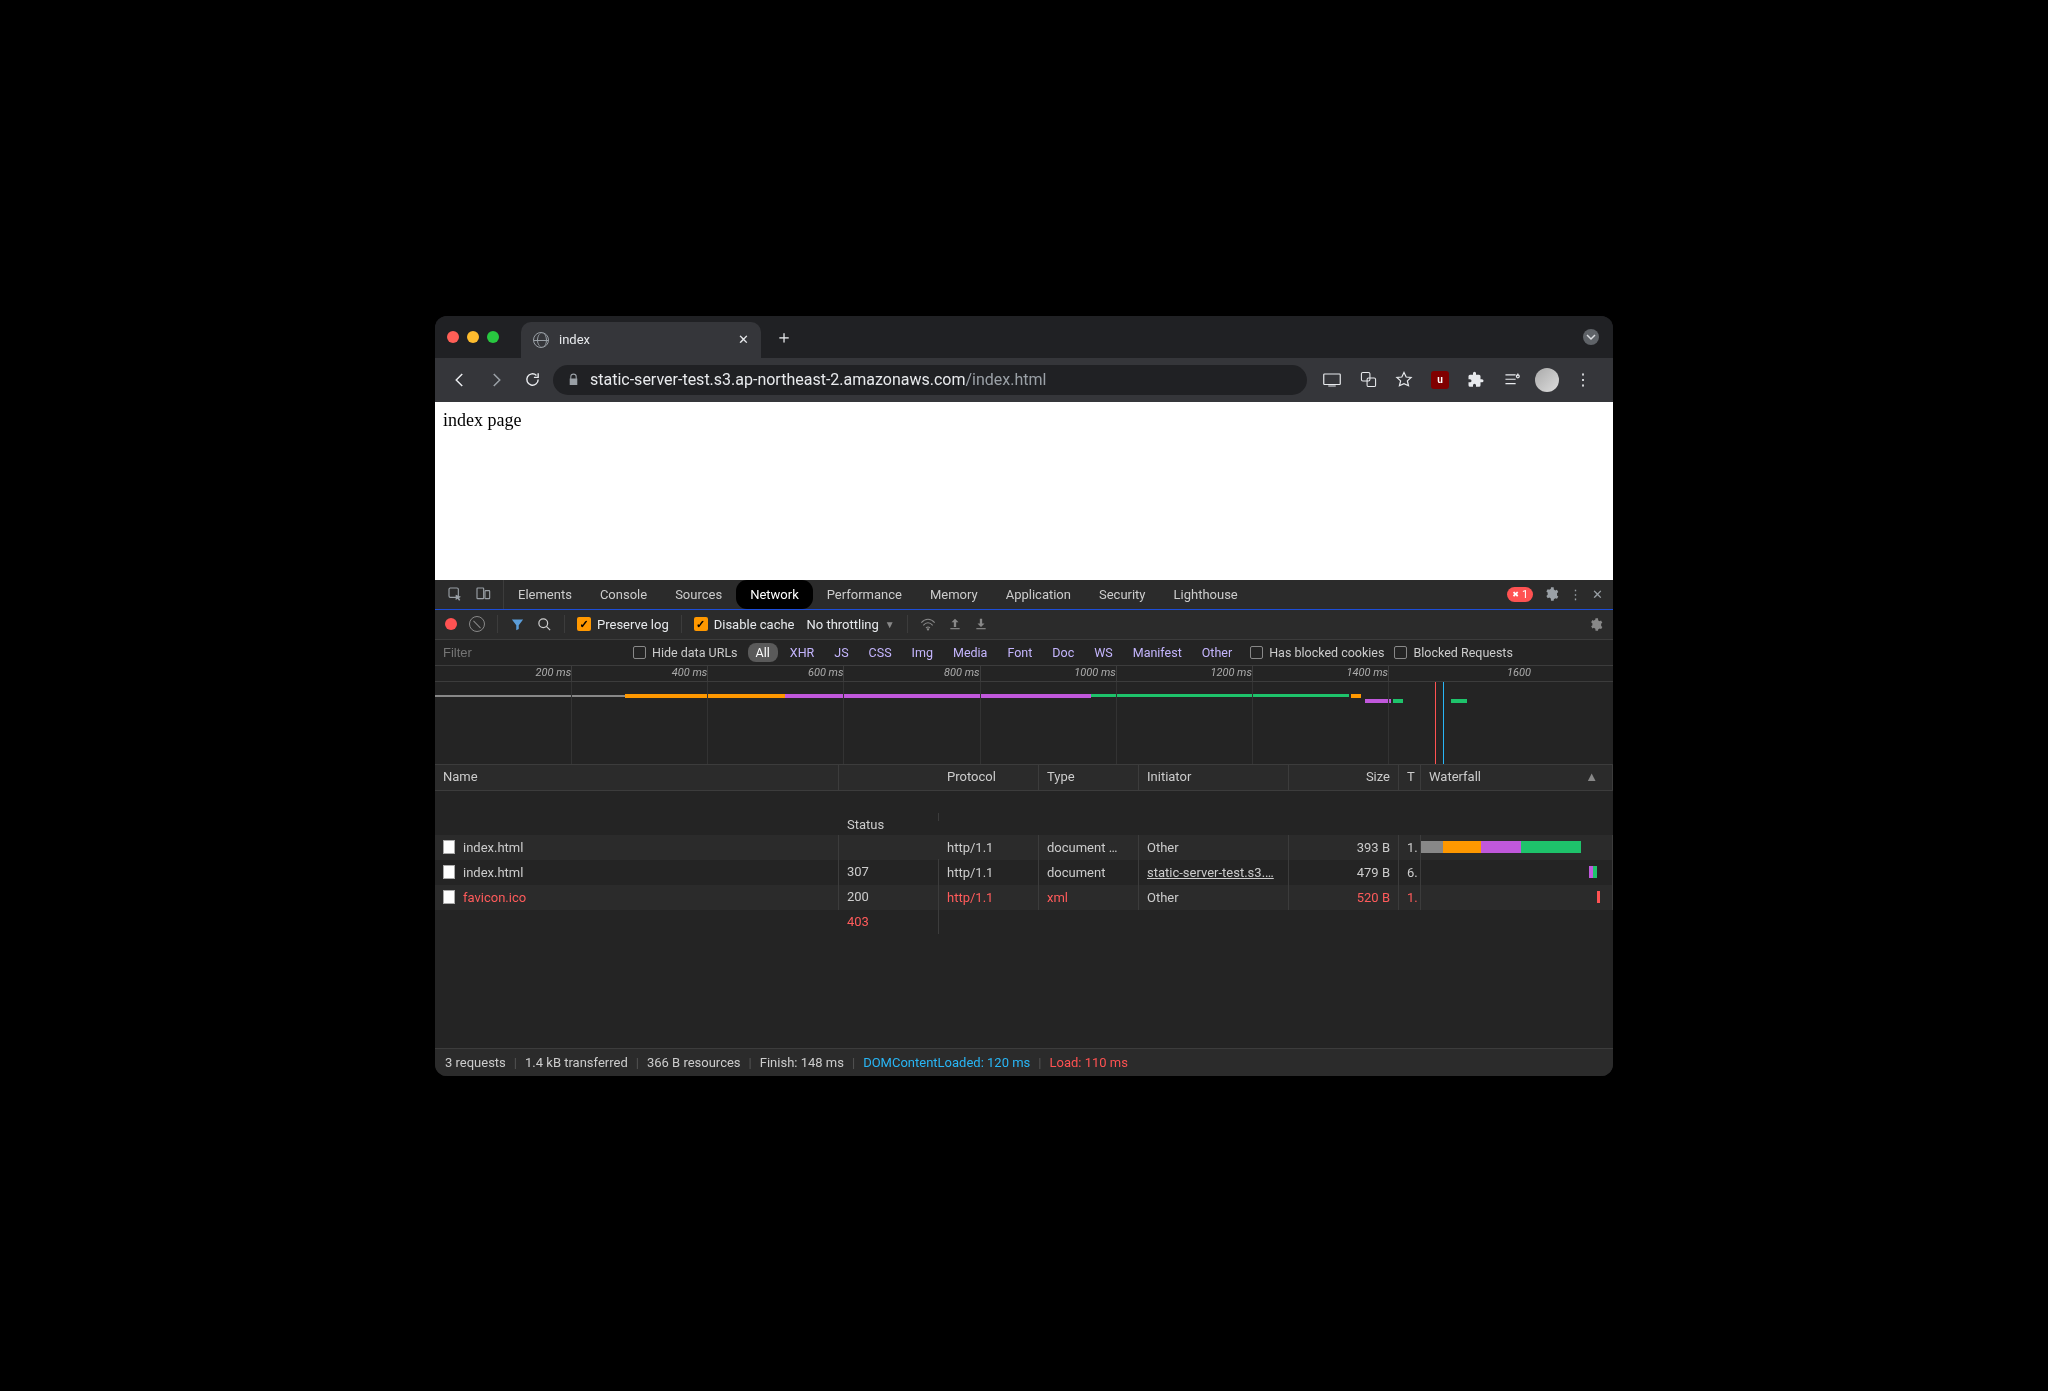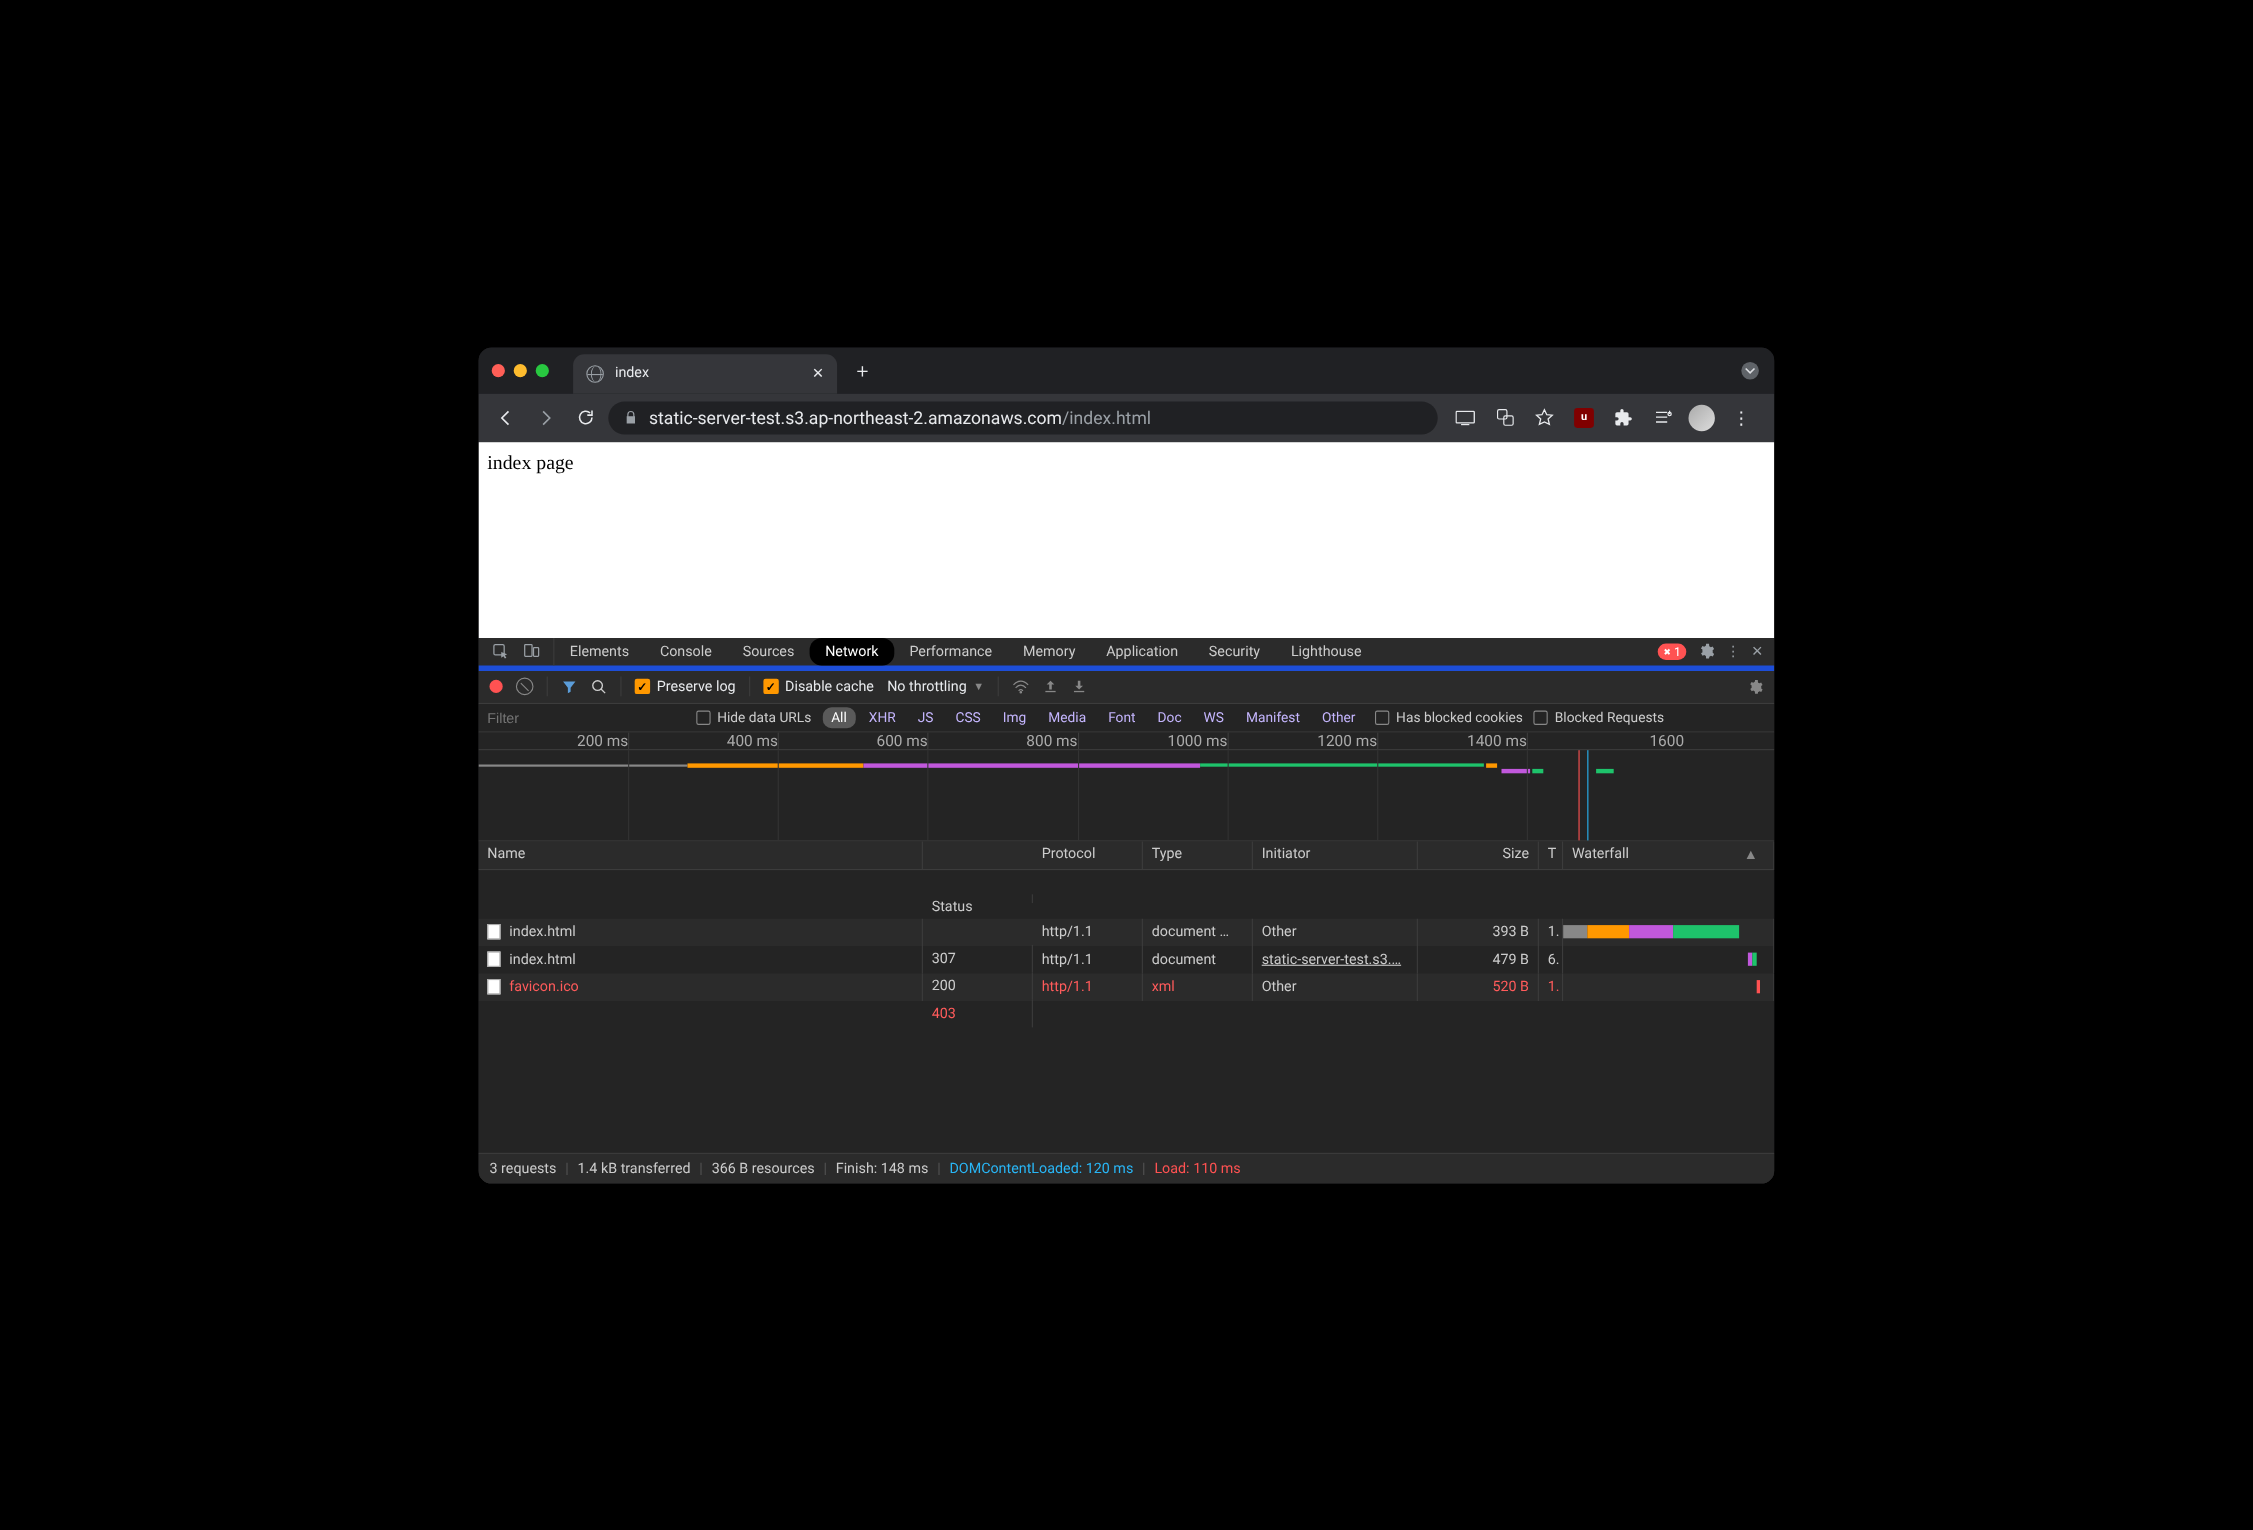--- a/index.html
+++ b/index.html
@@ -98,21 +98,21 @@
     font-family: "Times New Roman", serif;
     font-size:18px;
     padding:8px 8px;
   }
 
   
   .devtools { flex:1; display:flex; flex-direction:column; background:#242424; color:#ccc; font-size:13px;}
   .dt-tabs {
     height:30px;
     background:#2b2b2b;
-    border-bottom:5px solid #1d4ed8;
+    border-bottom:1px solid #1d4ed8;
     display:flex;
     align-items:stretch;
   }
   .dt-tabs .prefix{display:flex;align-items:center;gap:12px;padding:0 12px;color:#9aa0a6;border-right:1px solid #3c3c3c;}
   .dt-tab{padding:0 14px;display:flex;align-items:center;color:#ccc;cursor:pointer;}
   .dt-tab.active{background:#000;color:#fff;border-radius:11px;}
   .dt-tabs .end{margin-left:auto;display:flex;align-items:center;gap:10px;padding:0 10px;}
   .err-badge{background:#ff5252;color:#fff;border-radius:9px;font-size:11px;padding:1px 5px;display:flex;align-items:center;gap:3px;}
   .err-badge::before{content:"✖";font-size:8px;}
   .gear,.more,.close-dt{color:#9aa0a6;cursor:pointer;}
@@ -134,21 +134,21 @@
 
   .filter-bar{height:26px;background:#242424;border-bottom:1px solid #3c3c3c;display:flex;align-items:center;padding:0 8px;gap:10px;font-size:12.5px;}
   .filter-input{background:transparent;border:none;color:#888;width:180px;font-size:13px;outline:none;}
   .pill{padding:2px 8px;border-radius:8px;cursor:pointer;color:#c4b5fd;}
   .pill.active{background:#5a5a5a;color:#fff;}
   .fb-chk{display:flex;align-items:center;gap:6px;color:#ccc;cursor:pointer;}
   .fb-chk .sq{width:13px;height:13px;border:1px solid #888;border-radius:2px;}
 
   .timeline{background:#242424;border-bottom:1px solid #3c3c3c;}
   .tl-axis{height:16px;position:relative;border-bottom:1px solid #3c3c3c;}
-  .tl-tick{position:absolute;top:0;font-size:14px;color:#aaa;transform:translateX(-100%);}
+  .tl-tick{position:absolute;top:0;font-size:11px;color:#aaa;transform:translateX(-100%);font-style:italic;}
   .tl-grid{position:absolute;top:0;bottom:0;border-left:1px solid #3c3c3c;}
   .tl-body{height:82px;position:relative;}
   .tl-bar{position:absolute;height:4px;}
   .tl-bar.grey{background:#888;}
   .tl-bar.orange{background:#ff9800;}
   .tl-bar.purple{background:#c158dc;}
   .tl-bar.green{background:#1ec36b;}
   .tl-line{position:absolute;top:0;bottom:0;width:1px;}
   .tl-line.red{background:#ff5252;}
   .tl-line.blue{background:#29b6f6;}

